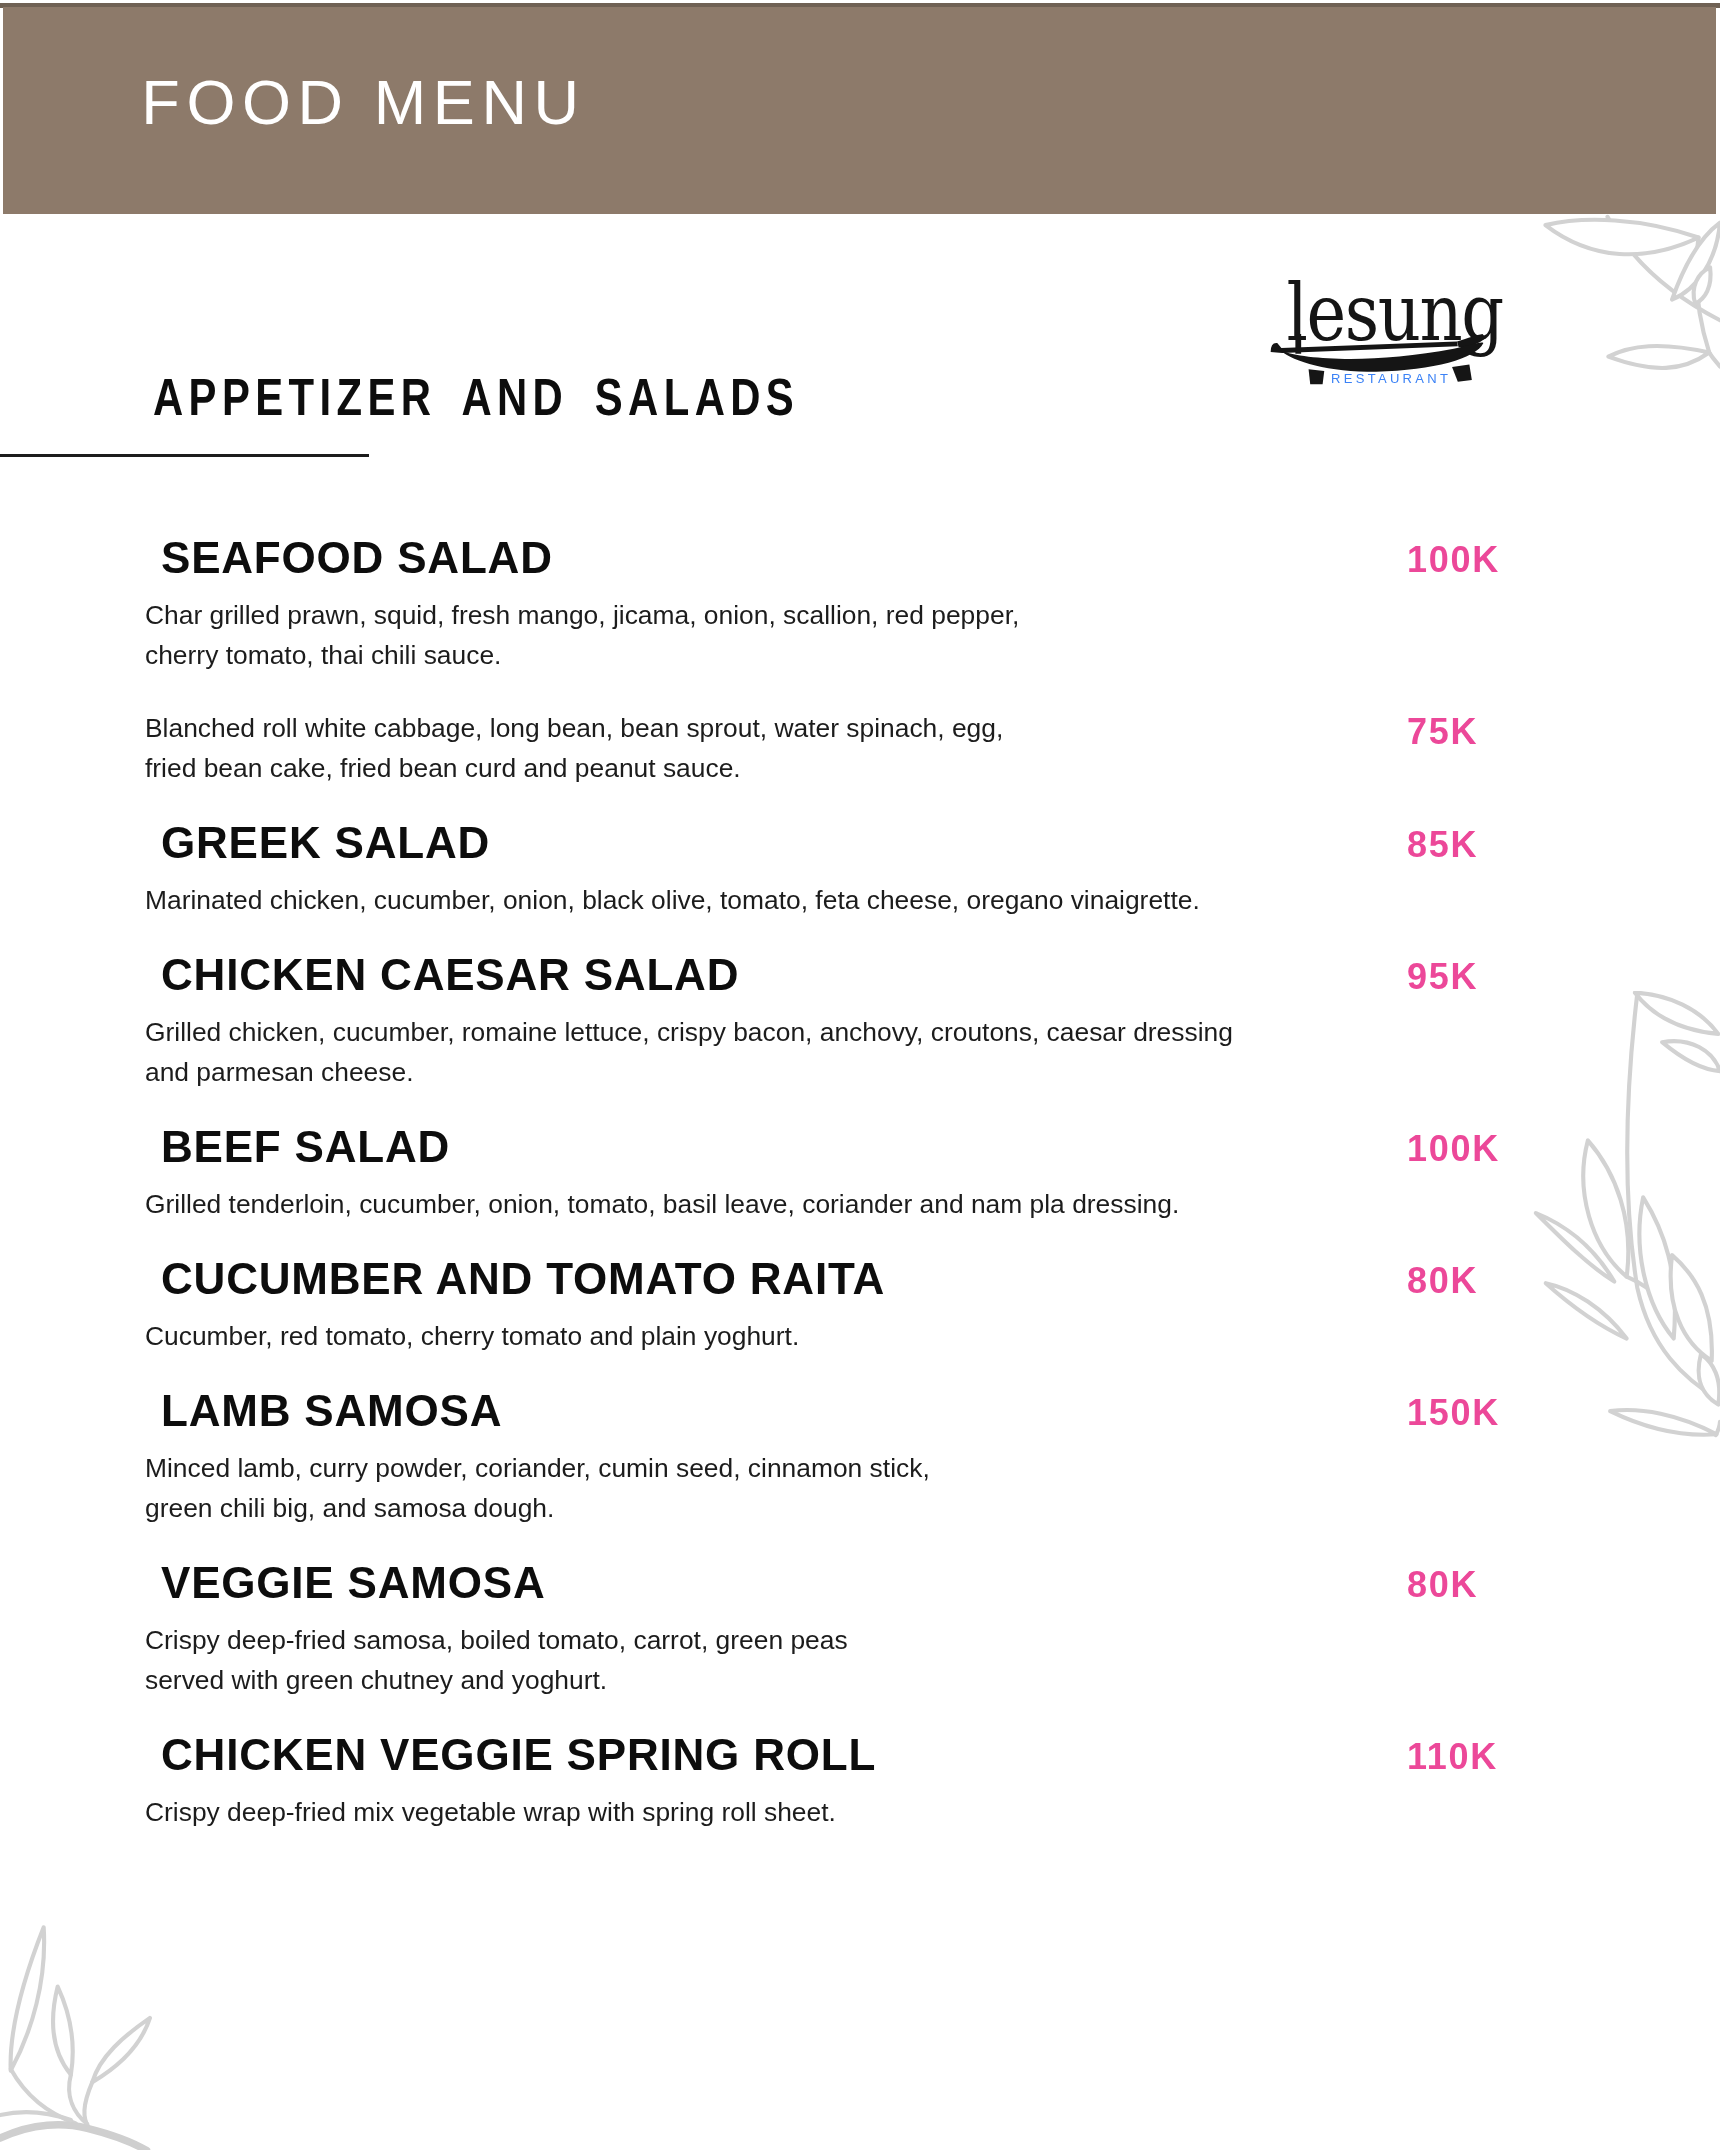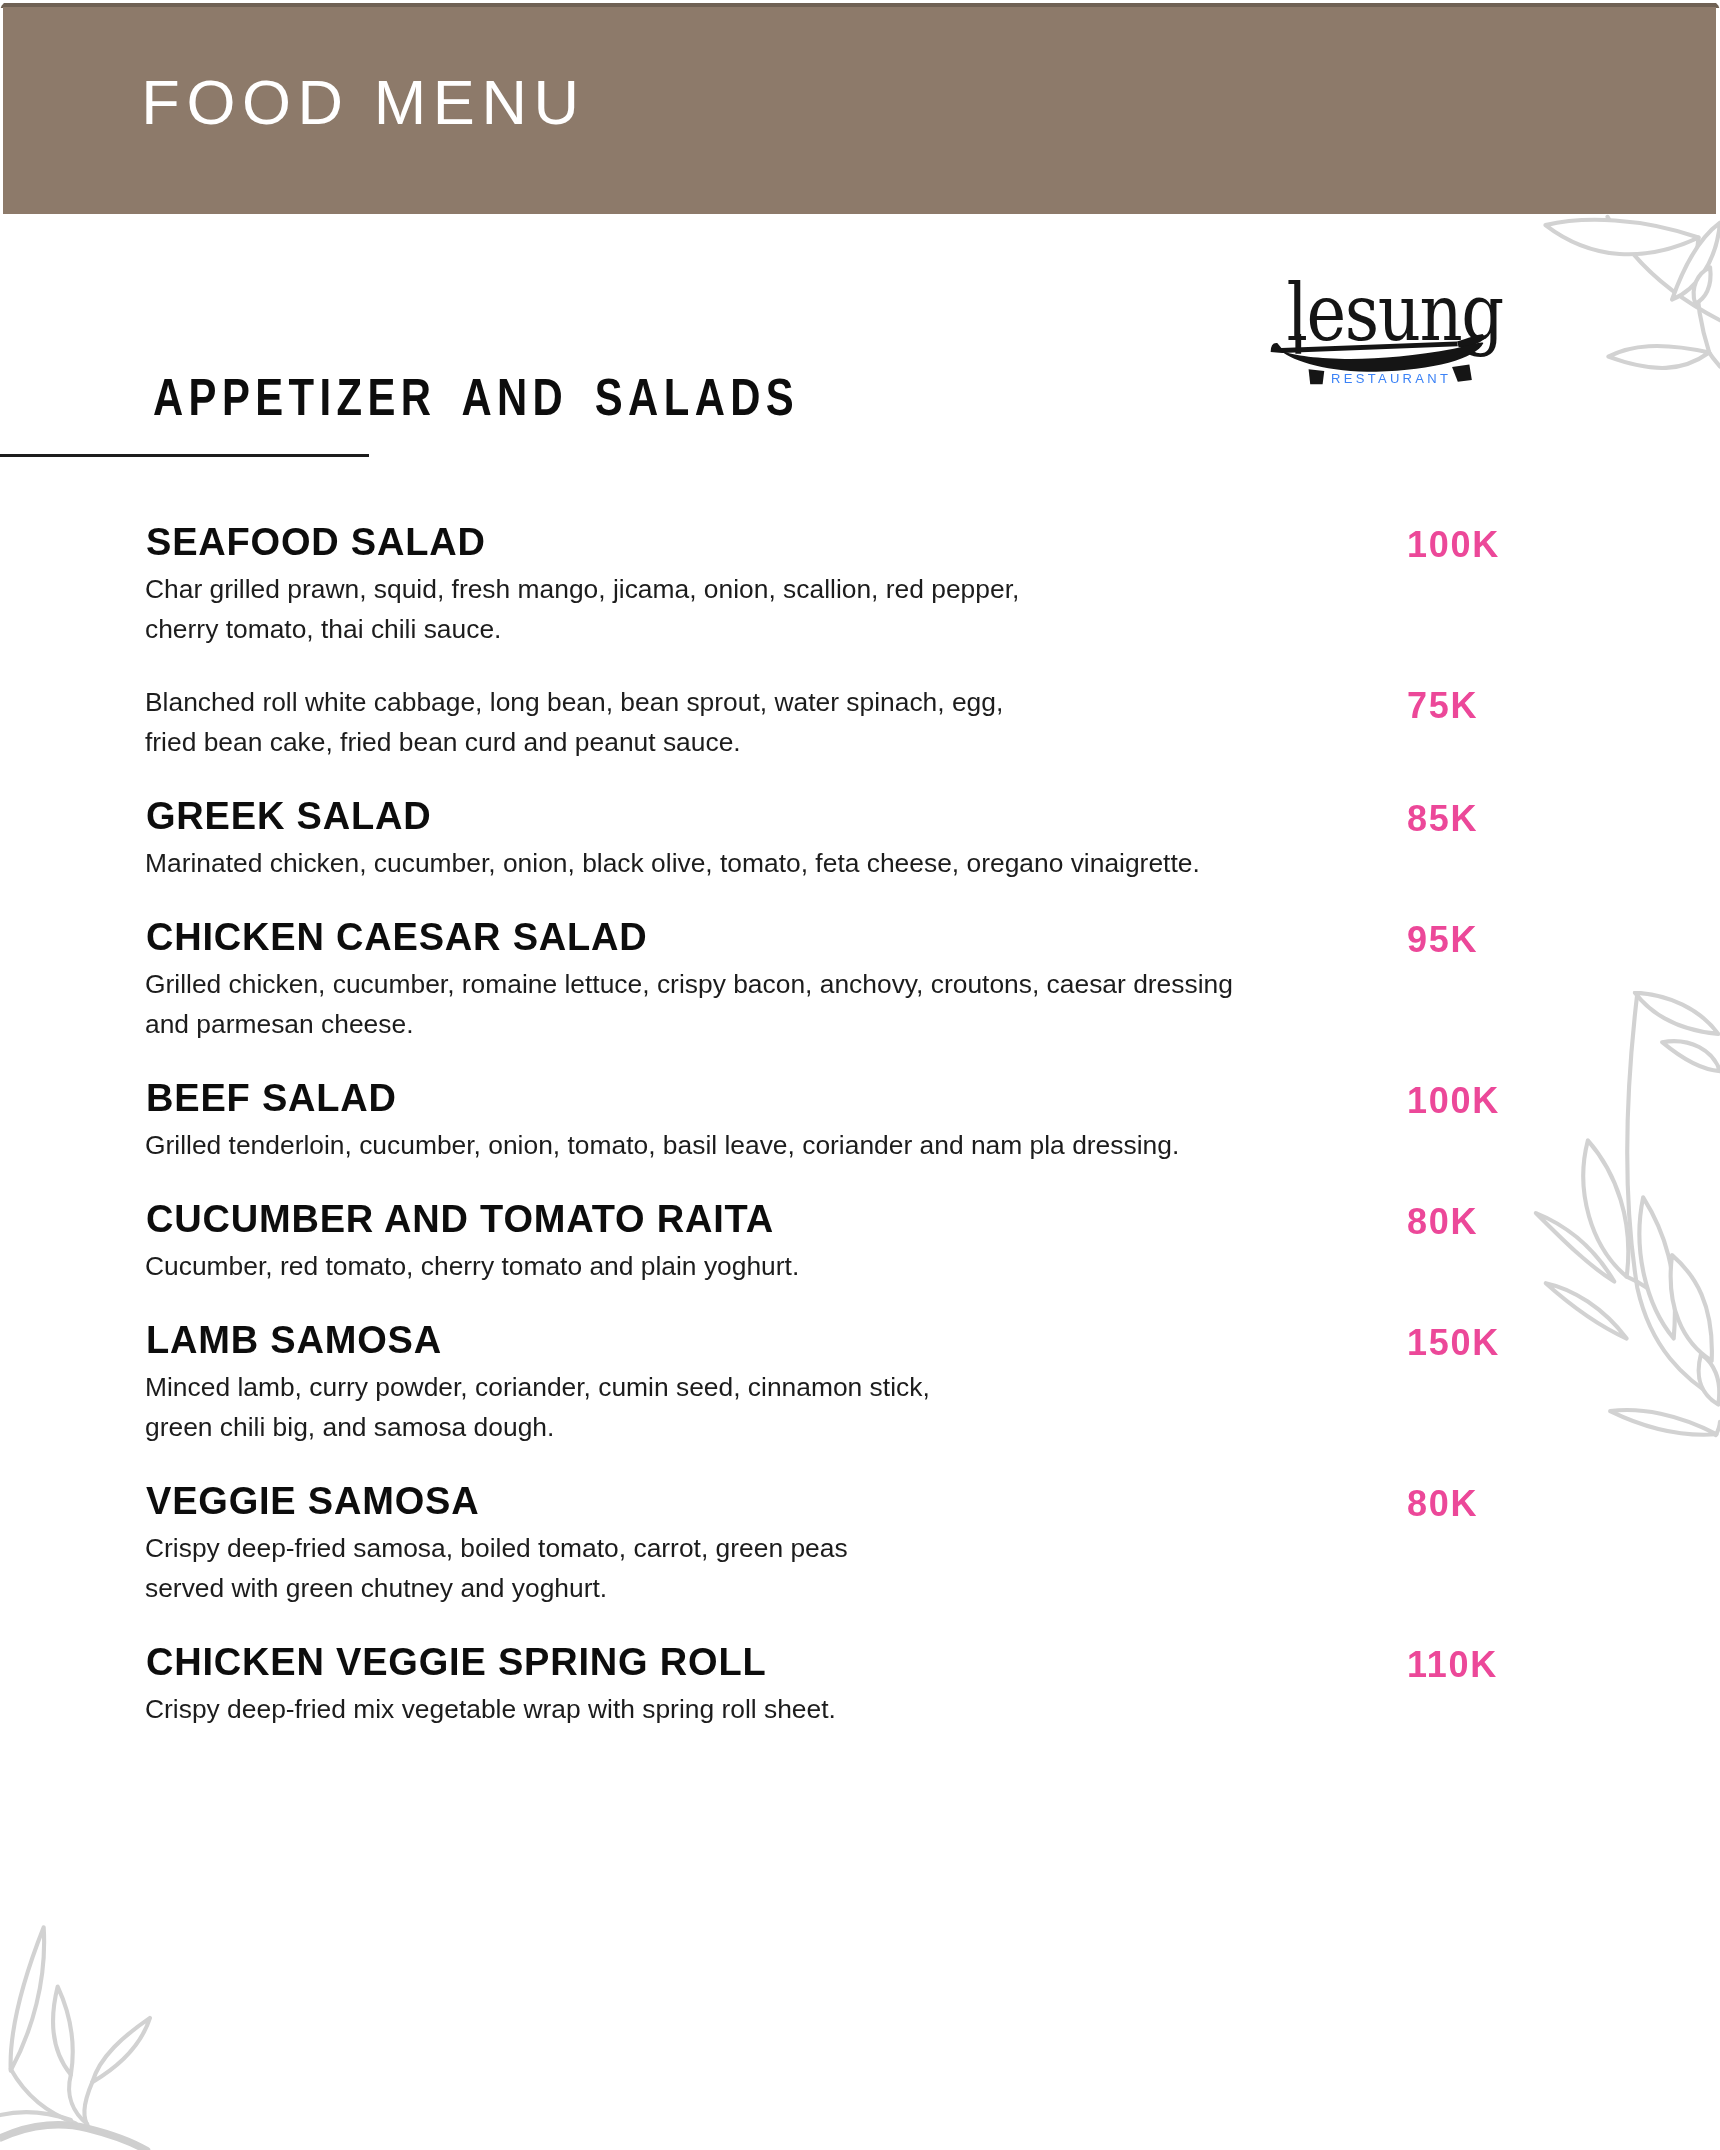--- a/index.html
+++ b/index.html
@@ -3,21 +3,20 @@
 <meta charset="utf-8">
 <style>
   html,body{margin:0;padding:0;background:#ffffff;}
   .page{
     position:relative;
     width:1720px;height:2151px;
     background:#ffffff;
     overflow:hidden;
     font-family:"Liberation Sans","DejaVu Sans",sans-serif;
     color:#111;
-    border-radius:12px;
   }
   
   .top-line{
     position:absolute;top:2.5px;left:0;width:100%;height:5px;
     background:#6f6154;
   }
   .banner{
     position:absolute;top:7.4px;left:3.3px;right:4.1px;height:207px;
     background:#8d7a6a;
     box-sizing:border-box;
@@ -57,21 +56,21 @@
     transform:scaleX(0.82);transform-origin:left top;
   }
   .rule{
     position:absolute;left:0;top:454px;width:369px;height:2.5px;
     background:#1c1c1c;
   }
   
   .menu{position:absolute;left:145px;top:520px;width:1576px;z-index:1;}
   .menu-item{position:relative;margin:0 0 33px 0;}
   .menu-item h3{
-    margin:1px;font-size:38px;line-height:43px;font-weight:700;
+    margin:16px;font-size:44px;line-height:43px;font-weight:700;
     letter-spacing:0.8px;color:#0d0d0d;
   }
   .menu-item p{
     margin:5px 0 0 0;
     font-size:26.4px;line-height:40px;font-weight:400;color:#1c1c1c;
     white-space:pre-line;max-width:1239px;
   }
   .menu-item .price{
     position:absolute;left:1262px;top:3.3px;
     font-size:36px;font-weight:700;letter-spacing:1.7px;color:#ec4899;

